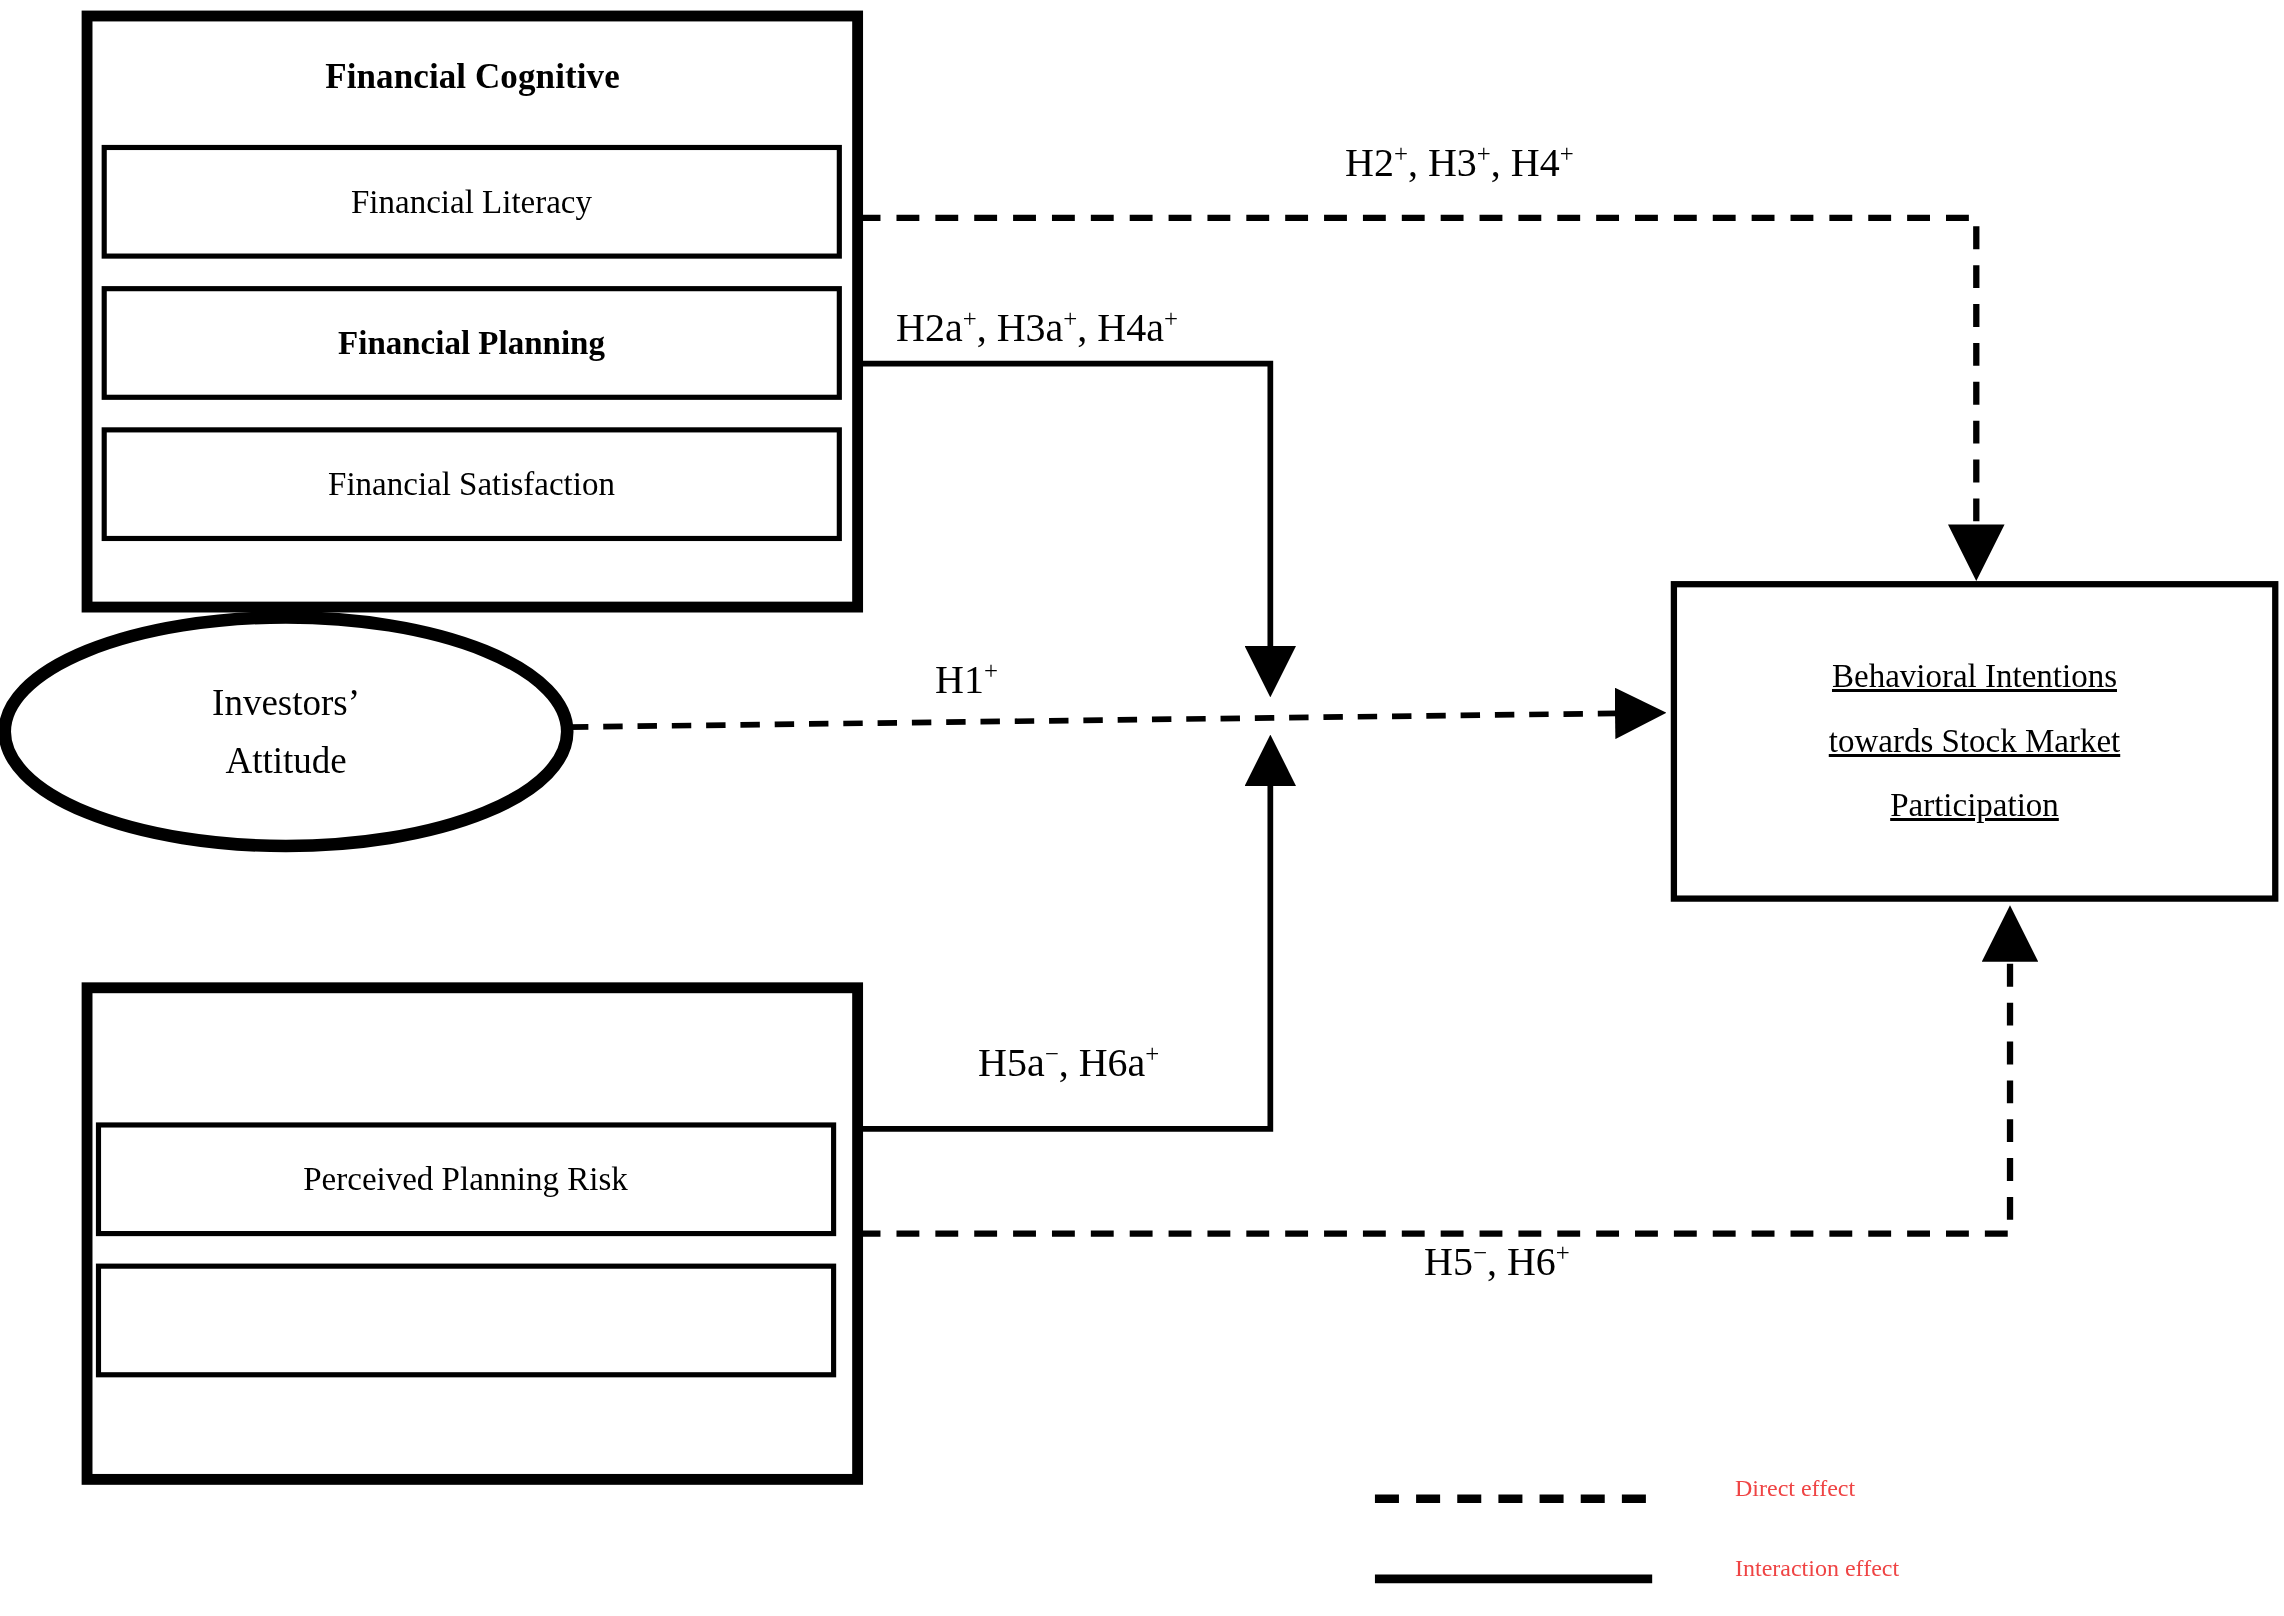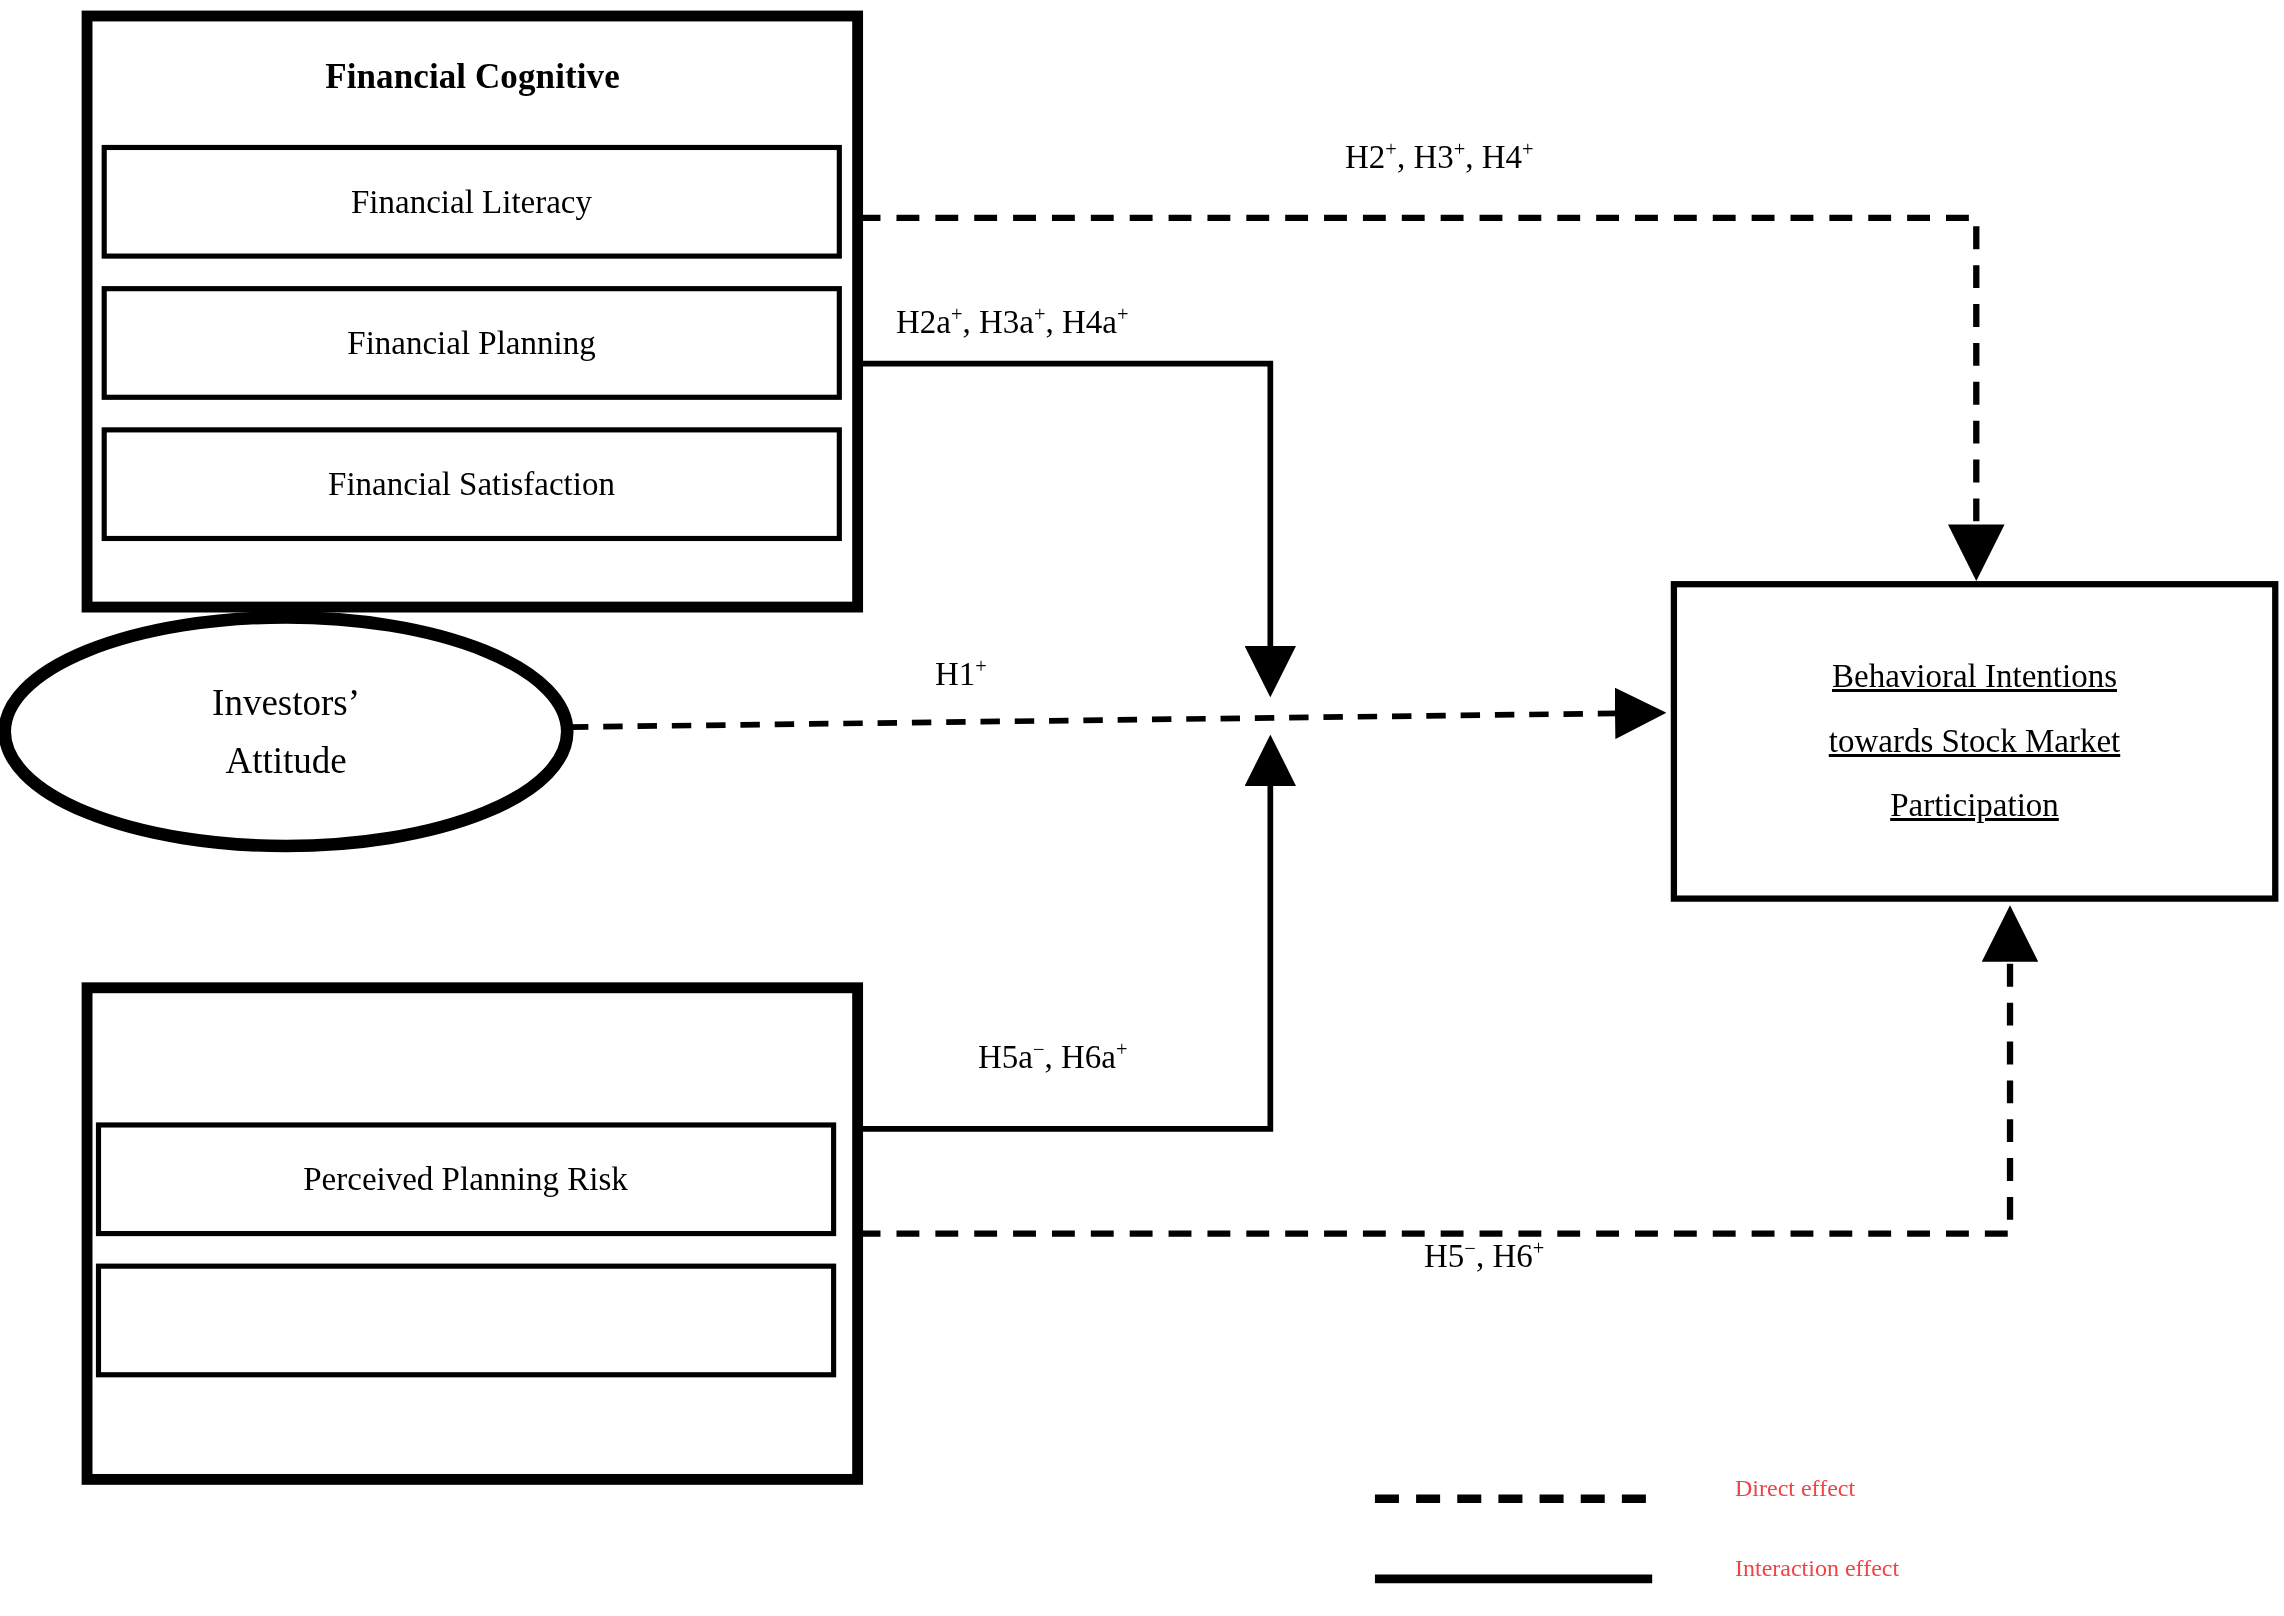--- a/index.html
+++ b/index.html
@@ -45,21 +45,21 @@
     line-height: 1.55;
   }
   .outcome-label {
     font-size: 33px;
     flex-direction: column;
     line-height: 1.95;
     text-decoration: underline;
   }
   .edge-label {
     position: absolute;
-    font-size: 33px;
+    font-size: 40px;
     color: #000000;
     white-space: nowrap;
     pointer-events: none;
   }
   .edge-label sup {
     font-size: 0.62em;
     vertical-align: super;
     line-height: 0;
   }
   .legend-label {
@@ -111,21 +111,21 @@
     <path d="M 1500 2158 L 3516 2158 L 3516 1600" fill="none" stroke="#000000" stroke-width="11" stroke-dasharray="40 28" marker-end="url(#arrow-dash)"></path>
 
     <line x1="2405" y1="2622" x2="2890" y2="2622" stroke="#000000" stroke-width="15" stroke-dasharray="42 30"></line>
     <line x1="2405" y1="2762" x2="2890" y2="2762" stroke="#000000" stroke-width="15"></line>
   </svg>
 
   <div class="node-text grp-title" style="left:87px; top:34px; width:771px; height:86px;">Financial Cognitive</div>
 
   <div class="node-text sub-label" style="left:104px; top:148px; width:735px; height:109px;">Financial Literacy</div>
 
-  <div class="node-text sub-label" style="left:104px; top:289px; width:735px; height:109px;">Financial Planning</div>
+  <div class="node-text sub-label" style="left:104px; top:289px; width:735px; height:109px;font-weight:bold;">Financial Planning</div>
 
   <div class="node-text sub-label" style="left:104px; top:430px; width:735px; height:109px;">Financial Satisfaction</div>
 
   <div class="node-text ellipse-label" style="left:4.6px; top:617px; width:563px; height:229px;">
     <span>Investors’</span>
     <span>Attitude</span>
   </div>
 
 
   <div class="node-text sub-label" style="left:98px; top:1125px; width:735px; height:109px;">Perceived Planning Risk</div>

